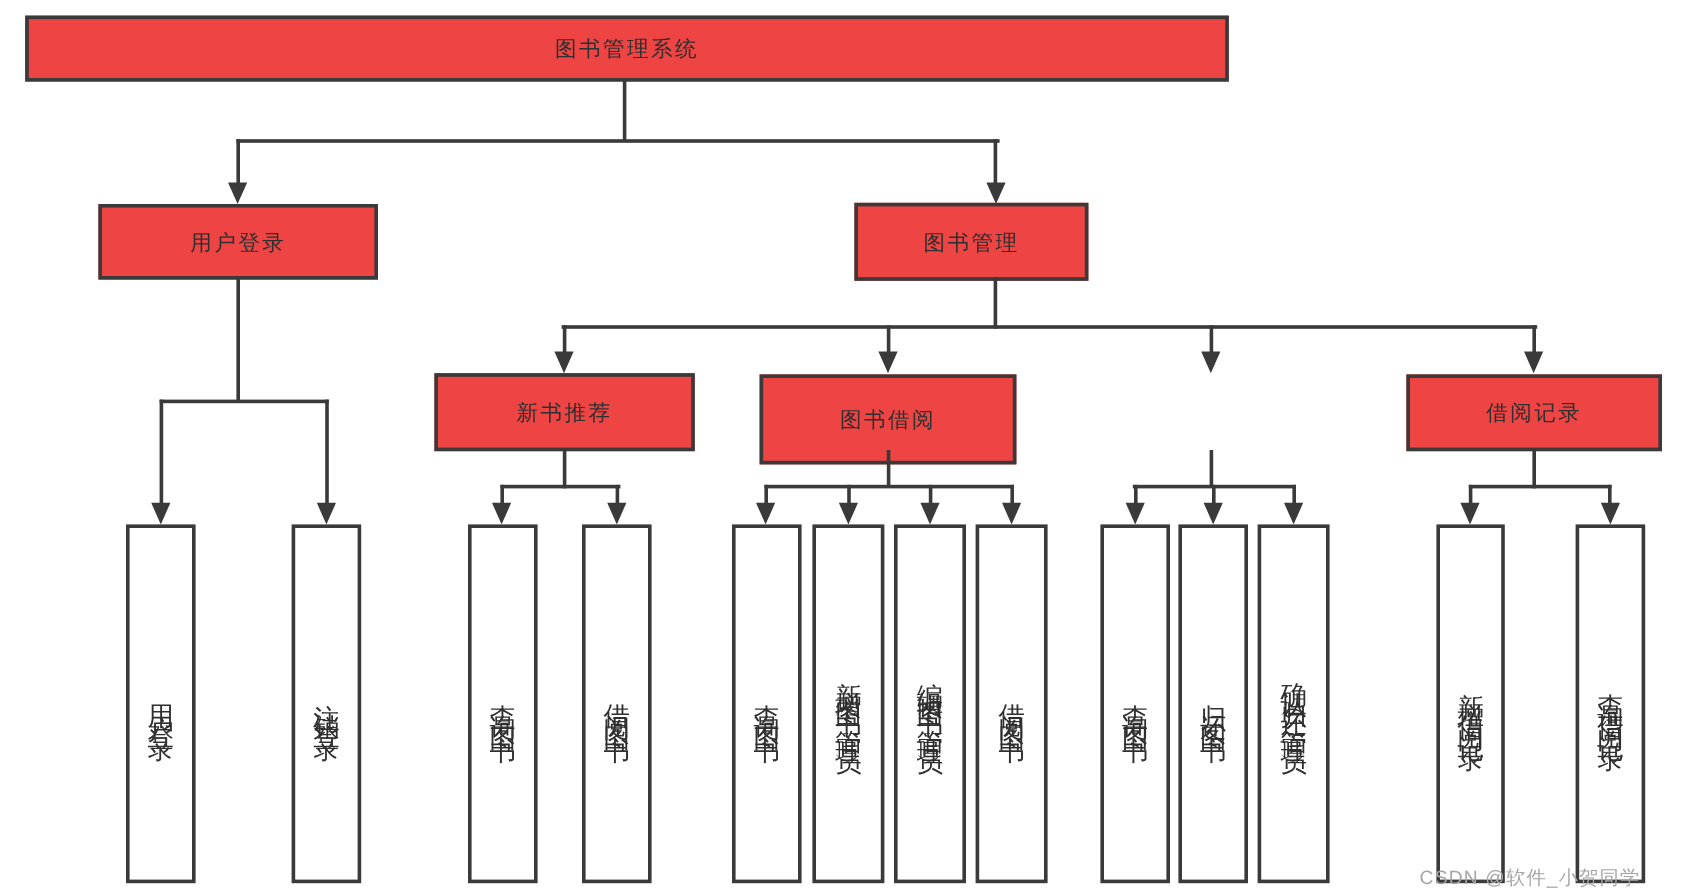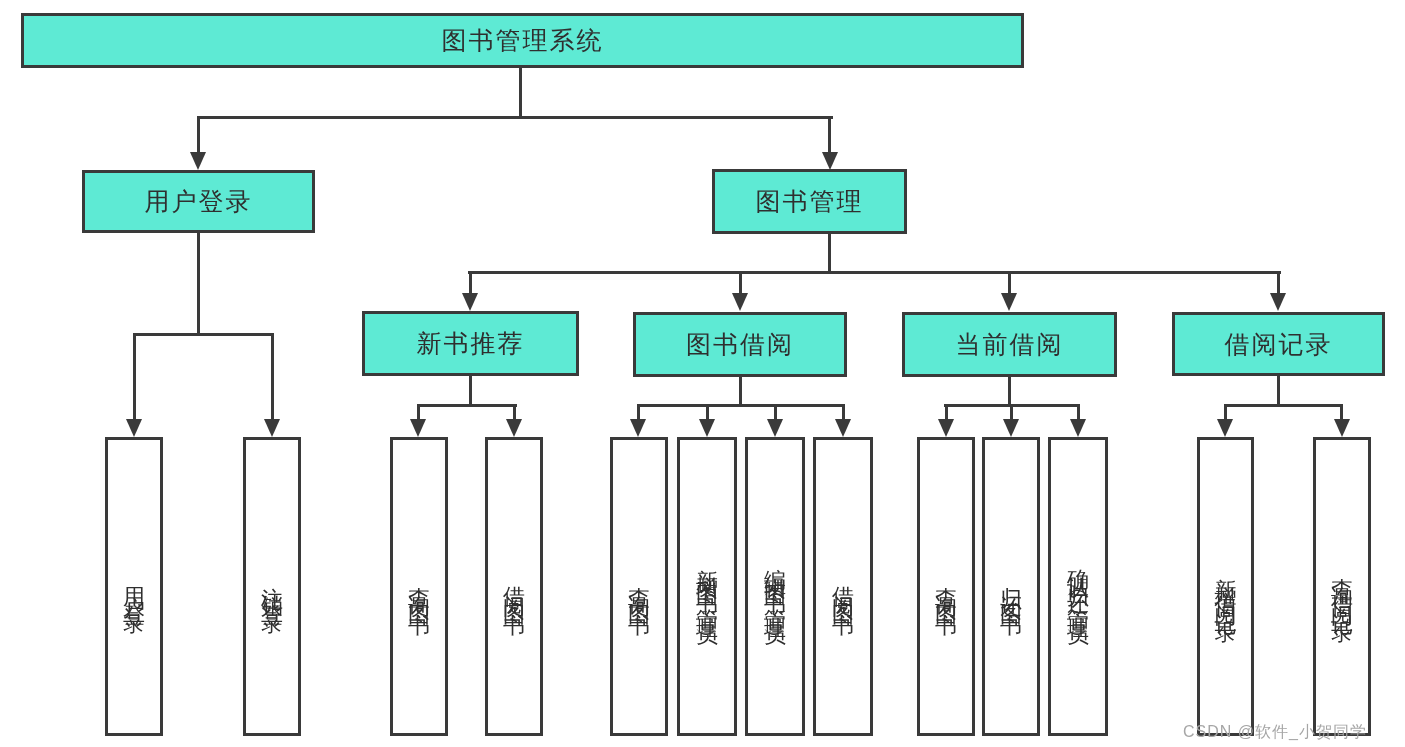--- a/index.html
+++ b/index.html
@@ -4,23 +4,23 @@
 <style>
   html,body{margin:0;padding:0;background:#ffffff;}
   body{
     width:1405px;height:747px;position:relative;overflow:hidden;
     font-family:"Liberation Sans","DejaVu Sans",sans-serif;
     color:#2f2f2f;
   }
   .canvas{position:absolute;inset:0;}
   .box{
     position:absolute;box-sizing:border-box;
-    border:3px solid #3a3a3a;background:#5eead4;
+    border:3px solid #3a3a3a;background:#ef4444;
     display:flex;align-items:center;justify-content:center;
-    font-size:25px;letter-spacing:2px;color:#2f2f2f;
+    font-size:18px;letter-spacing:2px;color:#2f2f2f;
     white-space:nowrap;
   }
   .vbox{
     position:absolute;box-sizing:border-box;
     border:3px solid #3a3a3a;background:#ffffff;
     display:flex;align-items:center;justify-content:center;
     writing-mode:vertical-rl;
     font-size:22px;line-height:1;letter-spacing:9px;color:#2f2f2f;
   }
   .vline,.hline{position:absolute;background:#3a3a3a;}
@@ -65,22 +65,21 @@
   <div class="vline" style="left:469px;top:271px;width:3px;height:26px;"></div>
   <div class="arrow" style="left:462px;top:293px;"></div>
   <div class="vline" style="left:739px;top:271px;width:3px;height:26px;"></div>
   <div class="arrow" style="left:732px;top:293px;"></div>
   <div class="vline" style="left:1008px;top:271px;width:3px;height:26px;"></div>
   <div class="arrow" style="left:1001px;top:293px;"></div>
   <div class="vline" style="left:1277px;top:271px;width:3px;height:26px;"></div>
   <div class="arrow" style="left:1270px;top:293px;"></div>
 
   <div class="box" style="left:362px;top:311px;width:217px;height:65px;">新书推荐</div>
-  <div class="box" style="left:633px;top:312px;width:214px;height:65px;">图书借阅</div>
-  <div class="box" style="left:902px;top:312px;width:215px;height:65px;">当前借阅</div>
+  <div class="box" style="left:633px;top:312px;width:214px;height:75px;">图书借阅</div>
   <div class="box" style="left:1172px;top:312px;width:213px;height:64px;">借阅记录</div>
 
   <div class="vline" style="left:469px;top:374px;width:3px;height:33px;"></div>
   <div class="hline" style="left:417px;top:404px;width:100px;height:3px;"></div>
   <div class="vline" style="left:417px;top:404px;width:3px;height:17px;"></div>
   <div class="arrow" style="left:410px;top:419px;"></div>
   <div class="vline" style="left:513px;top:404px;width:3px;height:17px;"></div>
   <div class="arrow" style="left:506px;top:419px;"></div>
 
   <div class="vline" style="left:739px;top:375px;width:3px;height:31px;"></div>

